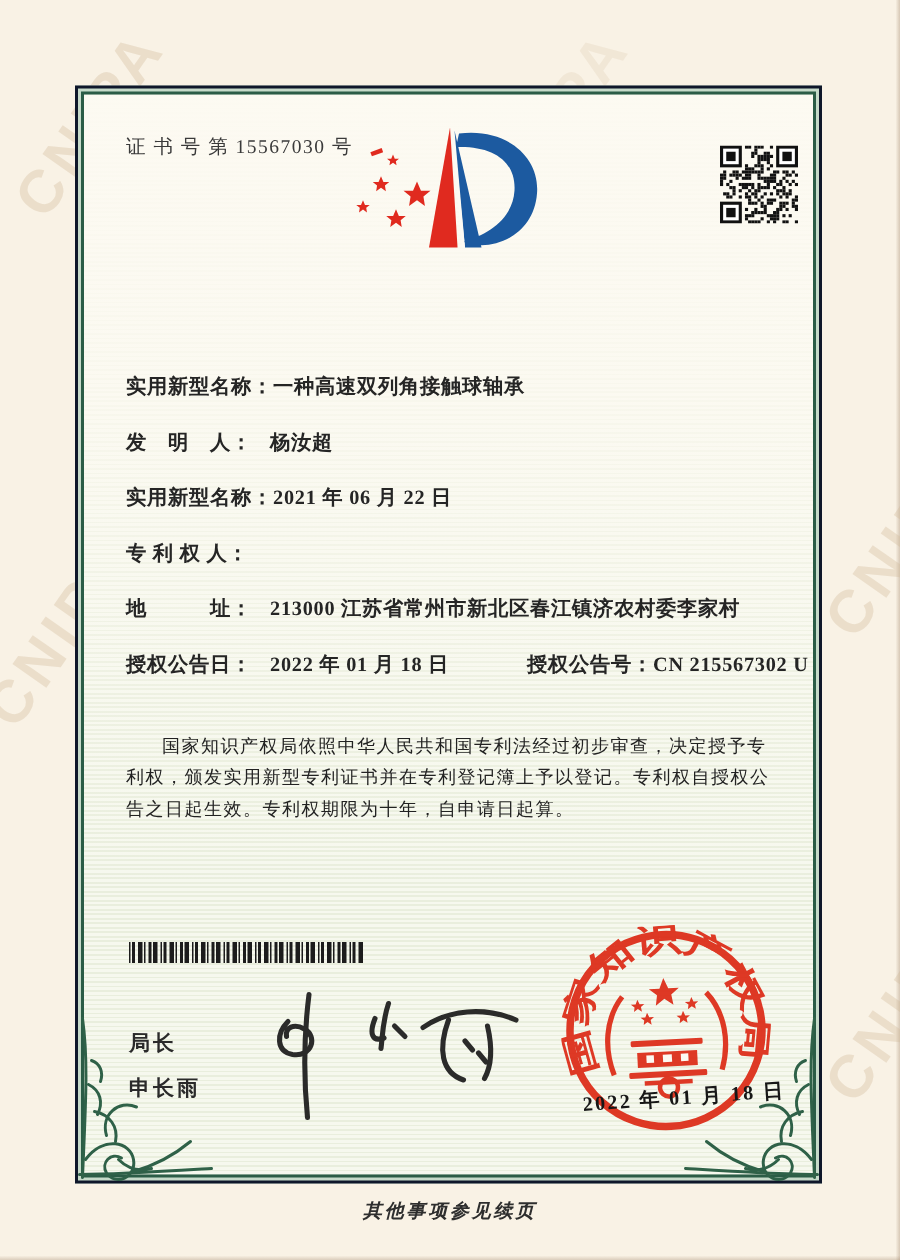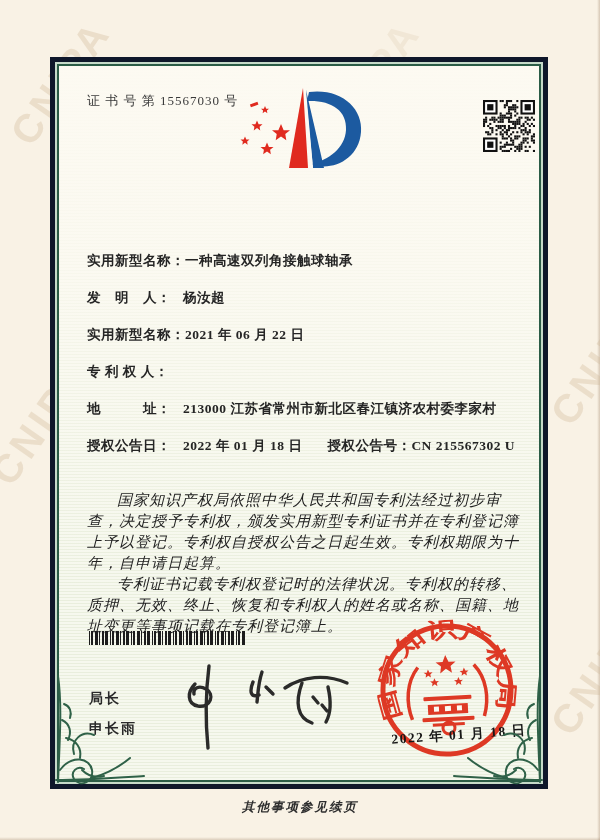--- a/index.html
+++ b/index.html
@@ -3,37 +3,37 @@
 <meta charset="utf-8">
 <style>
   html,body{margin:0;padding:0;}
   body{width:600px;height:840px;overflow:hidden;background:#f7efe1;font-family:"Liberation Serif","DejaVu Serif",serif;}
   .page{position:relative;width:600px;height:840px;background:#f9f2e5;}
   .page-edge-r{position:absolute;right:0;top:0;width:3px;height:100%;background:linear-gradient(90deg,rgba(0,0,0,0),rgba(150,120,90,.35));}
   .page-edge-b{position:absolute;left:0;bottom:0;width:100%;height:3px;background:linear-gradient(180deg,rgba(0,0,0,0),rgba(150,120,90,.3));}
 
   .wm{position:absolute;font-family:"Liberation Sans",sans-serif;font-weight:bold;font-size:40px;letter-spacing:4px;color:rgba(206,182,148,.33);transform:rotate(-55deg);z-index:1;pointer-events:none;}
 
-  .frame{position:absolute;left:50px;top:57px;width:498px;height:732px;border:5px solid #0f172a;background:#c6dac9;padding:2px;box-sizing:border-box;z-index:2;}
+  .frame{position:absolute;left:50px;top:57px;width:498px;height:732px;border:2px solid #0f172a;background:#c6dac9;padding:2px;box-sizing:border-box;z-index:2;}
   .inner{position:relative;width:100%;height:100%;border:2px solid #2b5c46;box-sizing:border-box;
     background:
       linear-gradient(180deg, rgba(253,250,242,.96) 0%, rgba(253,250,242,.75) 28%, rgba(253,250,242,.25) 55%, rgba(253,250,242,0) 75%),
       repeating-linear-gradient(180deg,#e9eedd 0px,#e9eedd 1px,#f6f8ee 1px,#f6f8ee 3px);}
 
   .cert-no{position:absolute;left:28px;top:26px;font-size:13px;color:#3a3a3a;letter-spacing:1px;}
   .logo{position:absolute;left:170px;top:20px;width:152px;height:86px;}
   .qr{position:absolute;left:424px;top:34px;width:52px;height:52px;}
   .title{position:absolute;left:0;top:103px;width:100%;text-align:center;font-size:30px;font-weight:bold;letter-spacing:7px;color:#151515;}
 
   .fields{position:absolute;left:28px;top:176px;width:448px;}
   .frow{height:37px;display:flex;align-items:center;font-size:13.5px;font-weight:600;color:#252525;letter-spacing:.5px;white-space:nowrap;}
   .frow .lab{display:inline-block;min-width:96px;font-family:Liberation Serif, serif;}
-  .frow .pair2{margin-left:25px;text-align:center;}
-
-  .legal{position:absolute;left:28px;top:424px;width:437px;font-style:italic;font-size:15px;line-height:21px;letter-spacing:1px;color:#222;}
+  .frow .pair2{margin-left:52px;text-align:center;}
+
+  .legal{position:absolute;left:28px;top:424px;width:437px;font-size:12px;line-height:21px;letter-spacing:1px;color:#222;}
   .legal p{margin:0;text-indent:2em;}
 
   .barcode{position:absolute;left:30px;top:565px;width:160px;height:14px;font-size:0;}
   .barcode i{display:inline-block;height:100%;background:#1c1c1c;}
 
   .director{position:absolute;left:30px;top:617px;font-family:"Liberation Sans","DejaVu Sans",sans-serif;font-weight:bold;font-size:14px;color:#2a2a2a;letter-spacing:2px;line-height:30px;}
   .signature{position:absolute;left:95px;top:590px;width:218px;height:100px;}
 
   .seal{position:absolute;left:318px;top:554px;width:140px;height:140px;transform:rotate(-3deg);opacity:.95;}
   .seal-date{position:absolute;left:300px;top:660px;width:200px;text-align:center;font-size:13.5px;font-weight:bold;color:#171717;letter-spacing:1.5px;transform:rotate(-4deg);white-space:nowrap;}
@@ -319,21 +319,20 @@
         <div class="frow">
           <span class="lab">授权公告日：</span>
           <span>2022 年 01 月 18 日</span>
           <span class="pair2">授权公告号：</span>
           <span>CN 215567302 U</span>
         </div>
       </div>
 
       <div class="legal">
         <p>国家知识产权局依照中华人民共和国专利法经过初步审查，决定授予专利权，颁发实用新型专利证书并在专利登记簿上予以登记。专利权自授权公告之日起生效。专利权期限为十年，自申请日起算。</p>
-        <p>专利证书记载专利权登记时的法律状况。专利权的转移、质押、无效、终止、恢复和专利权人的姓名或名称、国籍、地址变更等事项记载在专利登记簿上。</p>
       </div>
 
       <div class="barcode" id="barcode"><i style="width:1px;margin-right:1px"></i><i style="width:2px;margin-right:2px"></i><i style="width:3px;margin-right:1px"></i><i style="width:1px;margin-right:2px"></i><i style="width:2px;margin-right:1px"></i><i style="width:3px;margin-right:2px"></i><i style="width:1px;margin-right:1px"></i><i style="width:2px;margin-right:2px"></i><i style="width:3px;margin-right:1px"></i><i style="width:1px;margin-right:2px"></i><i style="width:2px;margin-right:1px"></i><i style="width:3px;margin-right:2px"></i><i style="width:1px;margin-right:1px"></i><i style="width:2px;margin-right:2px"></i><i style="width:3px;margin-right:1px"></i><i style="width:1px;margin-right:2px"></i><i style="width:2px;margin-right:1px"></i><i style="width:3px;margin-right:2px"></i><i style="width:1px;margin-right:1px"></i><i style="width:2px;margin-right:2px"></i><i style="width:3px;margin-right:1px"></i><i style="width:1px;margin-right:2px"></i><i style="width:2px;margin-right:1px"></i><i style="width:3px;margin-right:2px"></i><i style="width:1px;margin-right:1px"></i><i style="width:2px;margin-right:2px"></i><i style="width:3px;margin-right:1px"></i><i style="width:1px;margin-right:2px"></i><i style="width:2px;margin-right:1px"></i><i style="width:3px;margin-right:2px"></i><i style="width:1px;margin-right:1px"></i><i style="width:2px;margin-right:2px"></i><i style="width:3px;margin-right:1px"></i><i style="width:1px;margin-right:2px"></i><i style="width:2px;margin-right:1px"></i><i style="width:3px;margin-right:2px"></i><i style="width:1px;margin-right:1px"></i><i style="width:2px;margin-right:2px"></i><i style="width:3px;margin-right:1px"></i><i style="width:1px;margin-right:2px"></i><i style="width:2px;margin-right:1px"></i><i style="width:3px;margin-right:2px"></i><i style="width:1px;margin-right:1px"></i><i style="width:2px;margin-right:2px"></i><i style="width:3px;margin-right:1px"></i></div>
 
       <div class="director">
         <div>局长</div>
         <div>申长雨</div>
       </div>
 
       <svg class="signature" viewBox="0 0 218 100">

